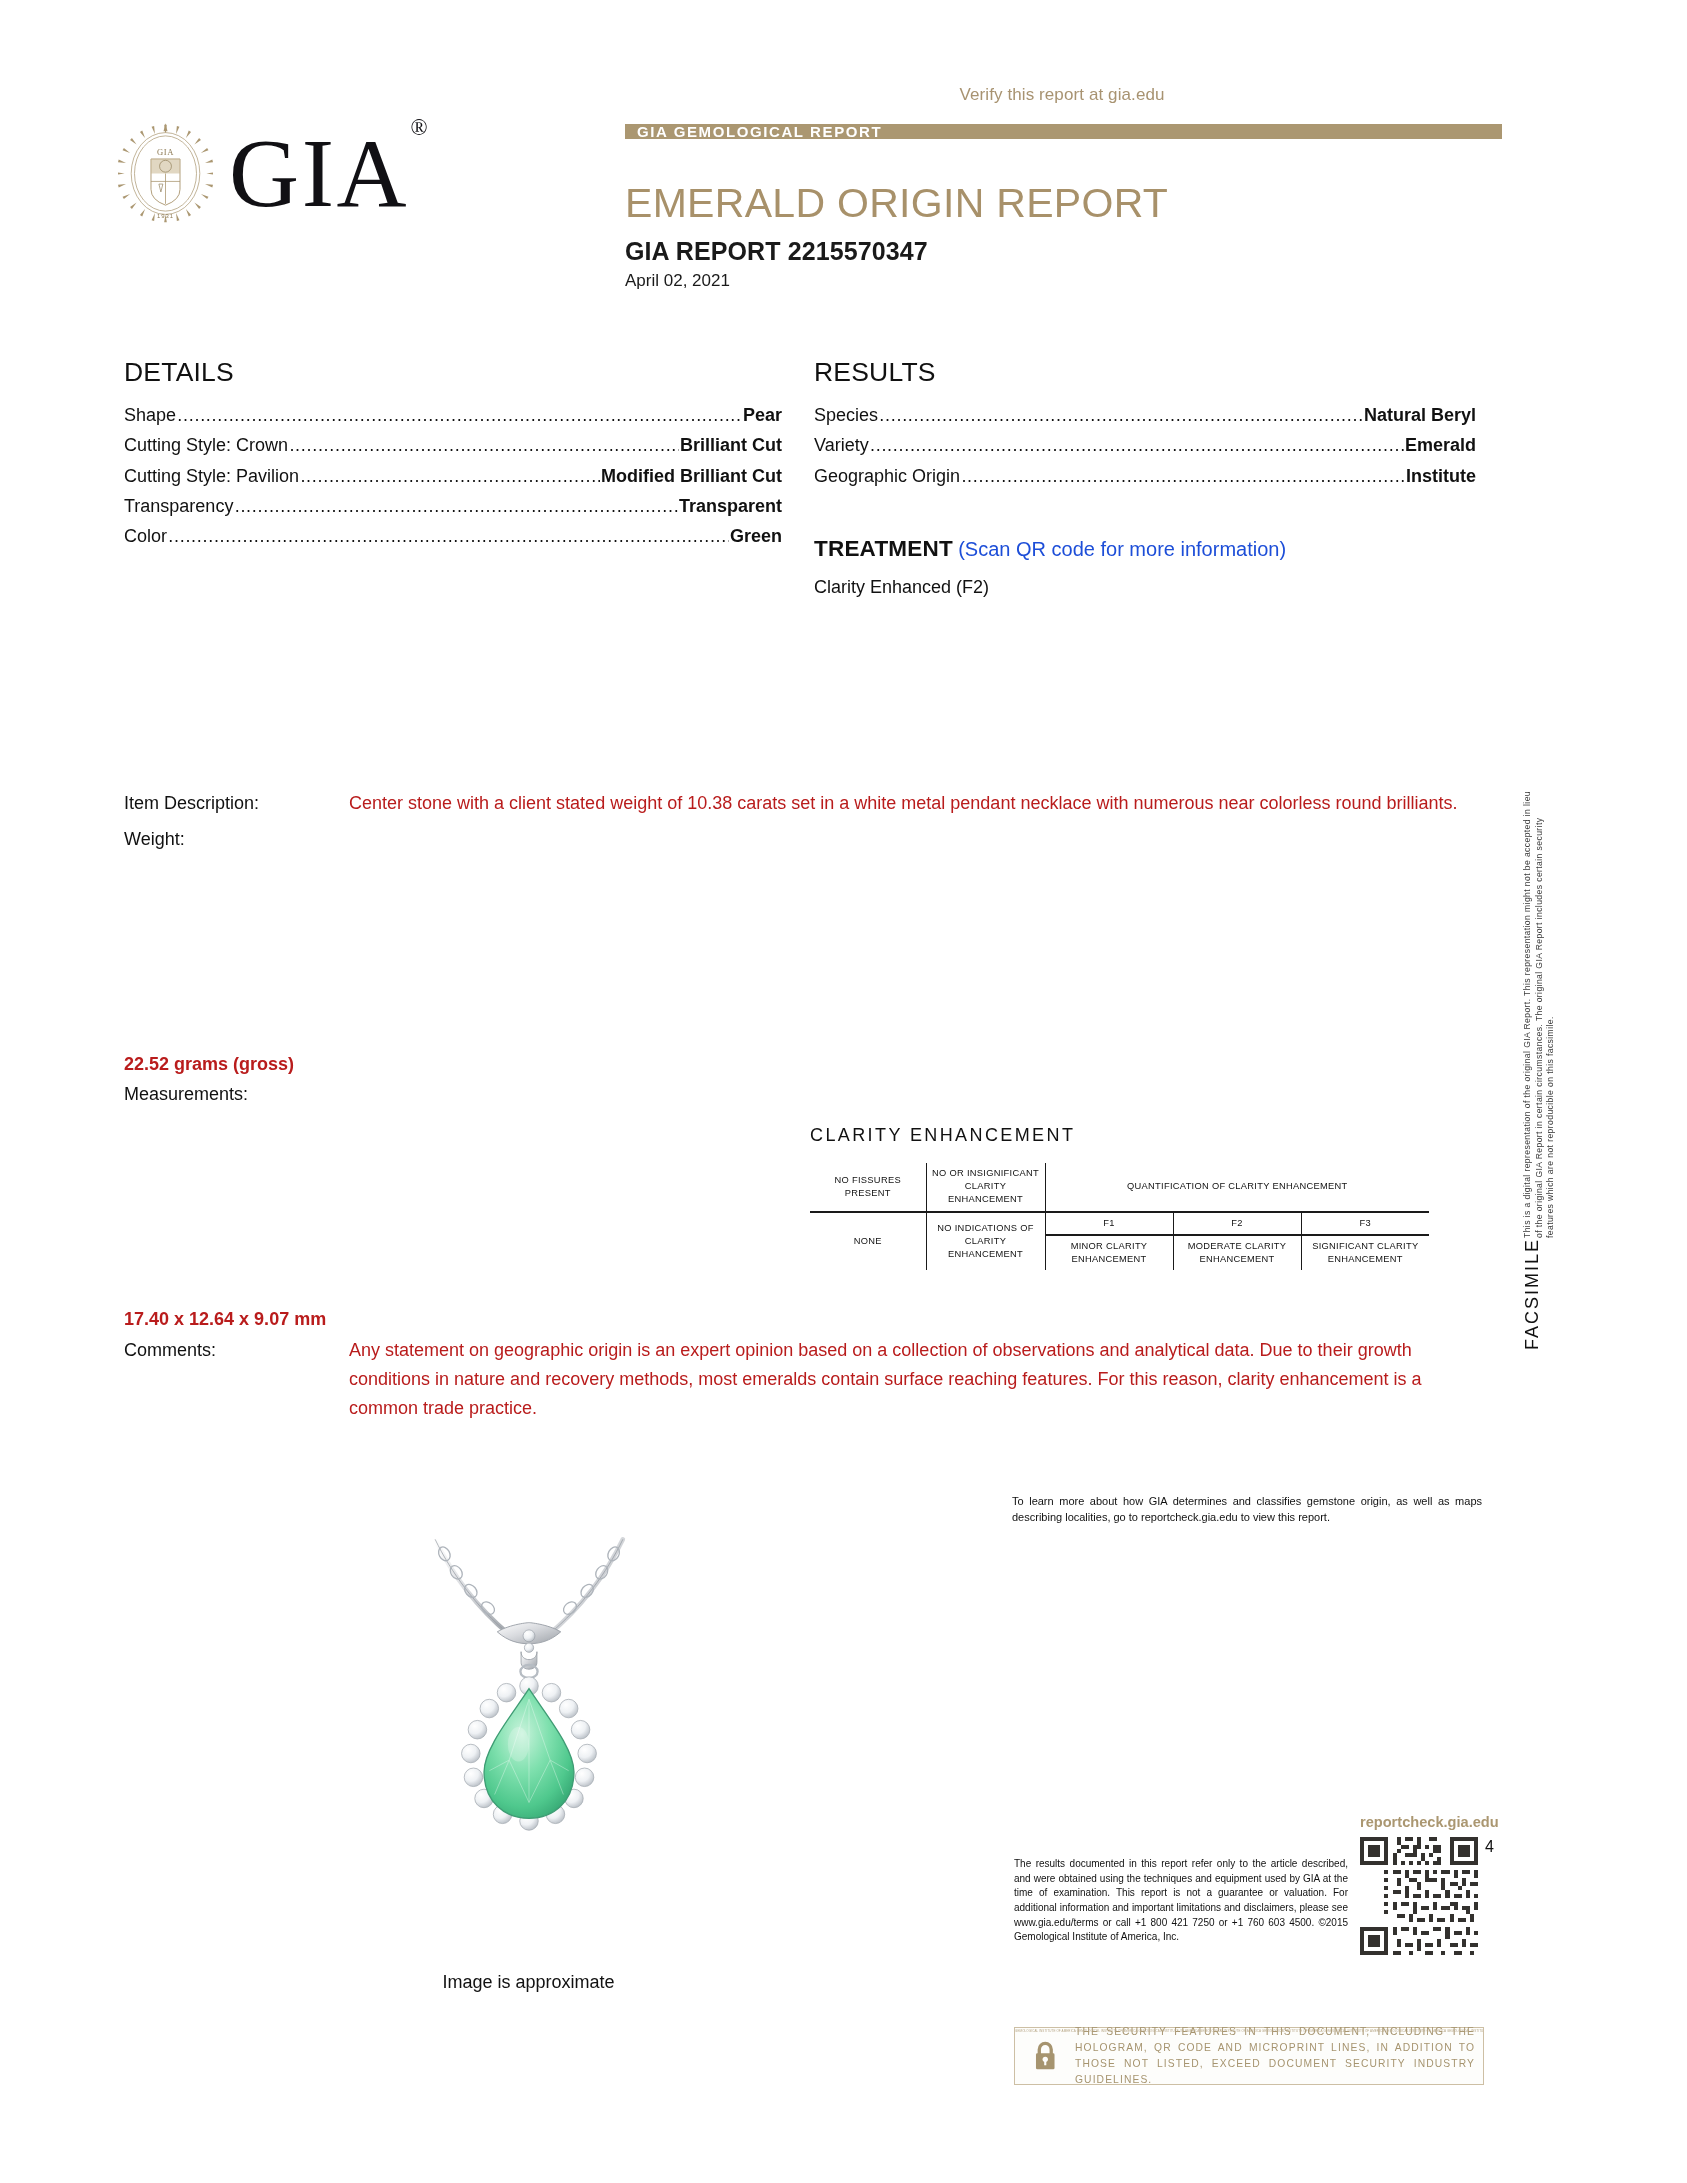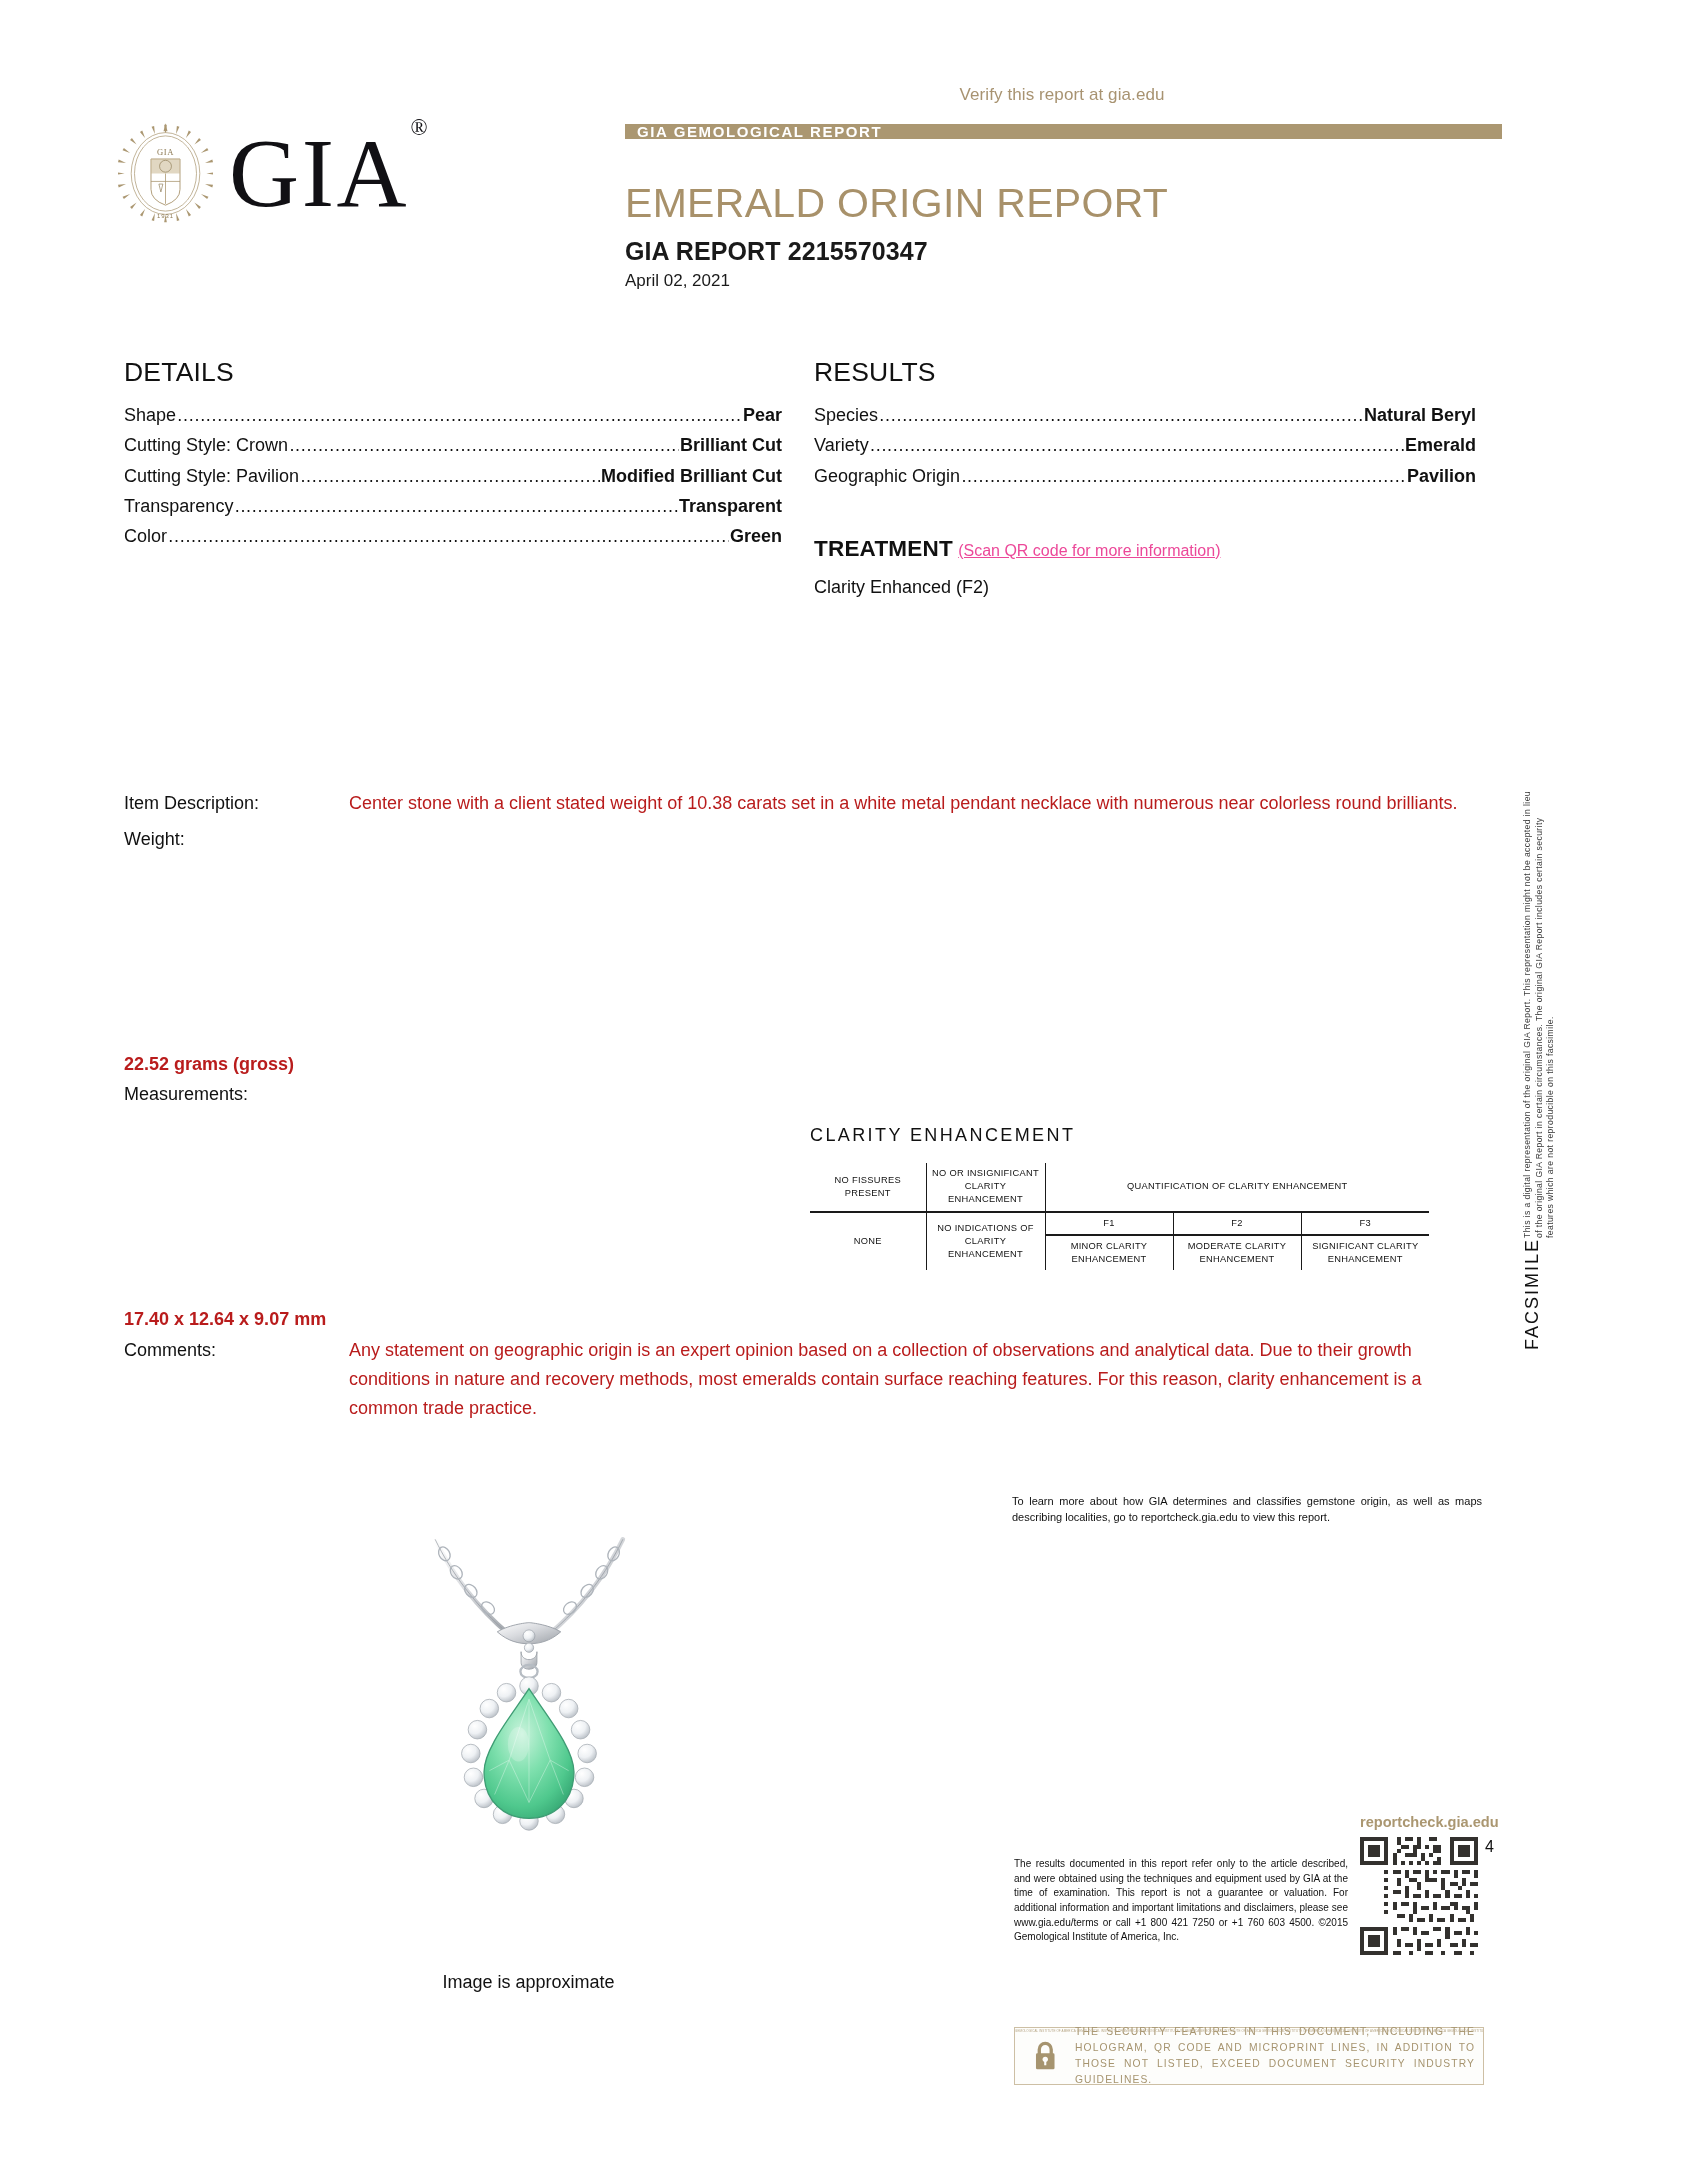--- a/index.html
+++ b/index.html
@@ -130,23 +130,22 @@
 
   .treatment-head {
     position: absolute; top: 536px; left: 814px;
     white-space: nowrap;
   }
   .treatment-head .t-main {
     font-size: 22.5px; color: #111; font-weight: bold;
     letter-spacing: 0.2px; font-stretch: condensed;
   }
   .treatment-head .t-sub {
-    font-size: 16px; color: #ec4899; font-stretch: condensed;
+    font-size: 20px; color: #1d4ed8; font-stretch: condensed;
     margin-left: 5.3px;
-    text-decoration: underline;
   }
   .treatment-value {
     position: absolute; top: 577px; left: 814px;
     font-size: 18px; color: #111; font-stretch: condensed;
     white-space: nowrap;
   }
 
   
   .desc-block { position: absolute; top: 789px; left: 124px; width: 1350px; }
   .desc-row { display: flex; margin-bottom: 6.6px; }
@@ -421,21 +420,21 @@
         <span class="val">Natural Beryl</span>
       </div>
       <div class="drow">
         <span class="lbl">Variety</span>
         <span class="dots">................................................................................................................................</span>
         <span class="val">Emerald</span>
       </div>
       <div class="drow">
         <span class="lbl">Geographic Origin</span>
         <span class="dots">................................................................................................................................</span>
-        <span class="val">Pavilion</span>
+        <span class="val">Institute</span>
       </div>
     </div>
   </div>
 
   <div class="treatment-head">
     <span class="t-main">TREATMENT</span><span class="t-sub">(Scan QR code for more information)</span>
   </div>
   <div class="treatment-value">Clarity Enhanced (F2)</div>
 
   <div class="desc-block">

